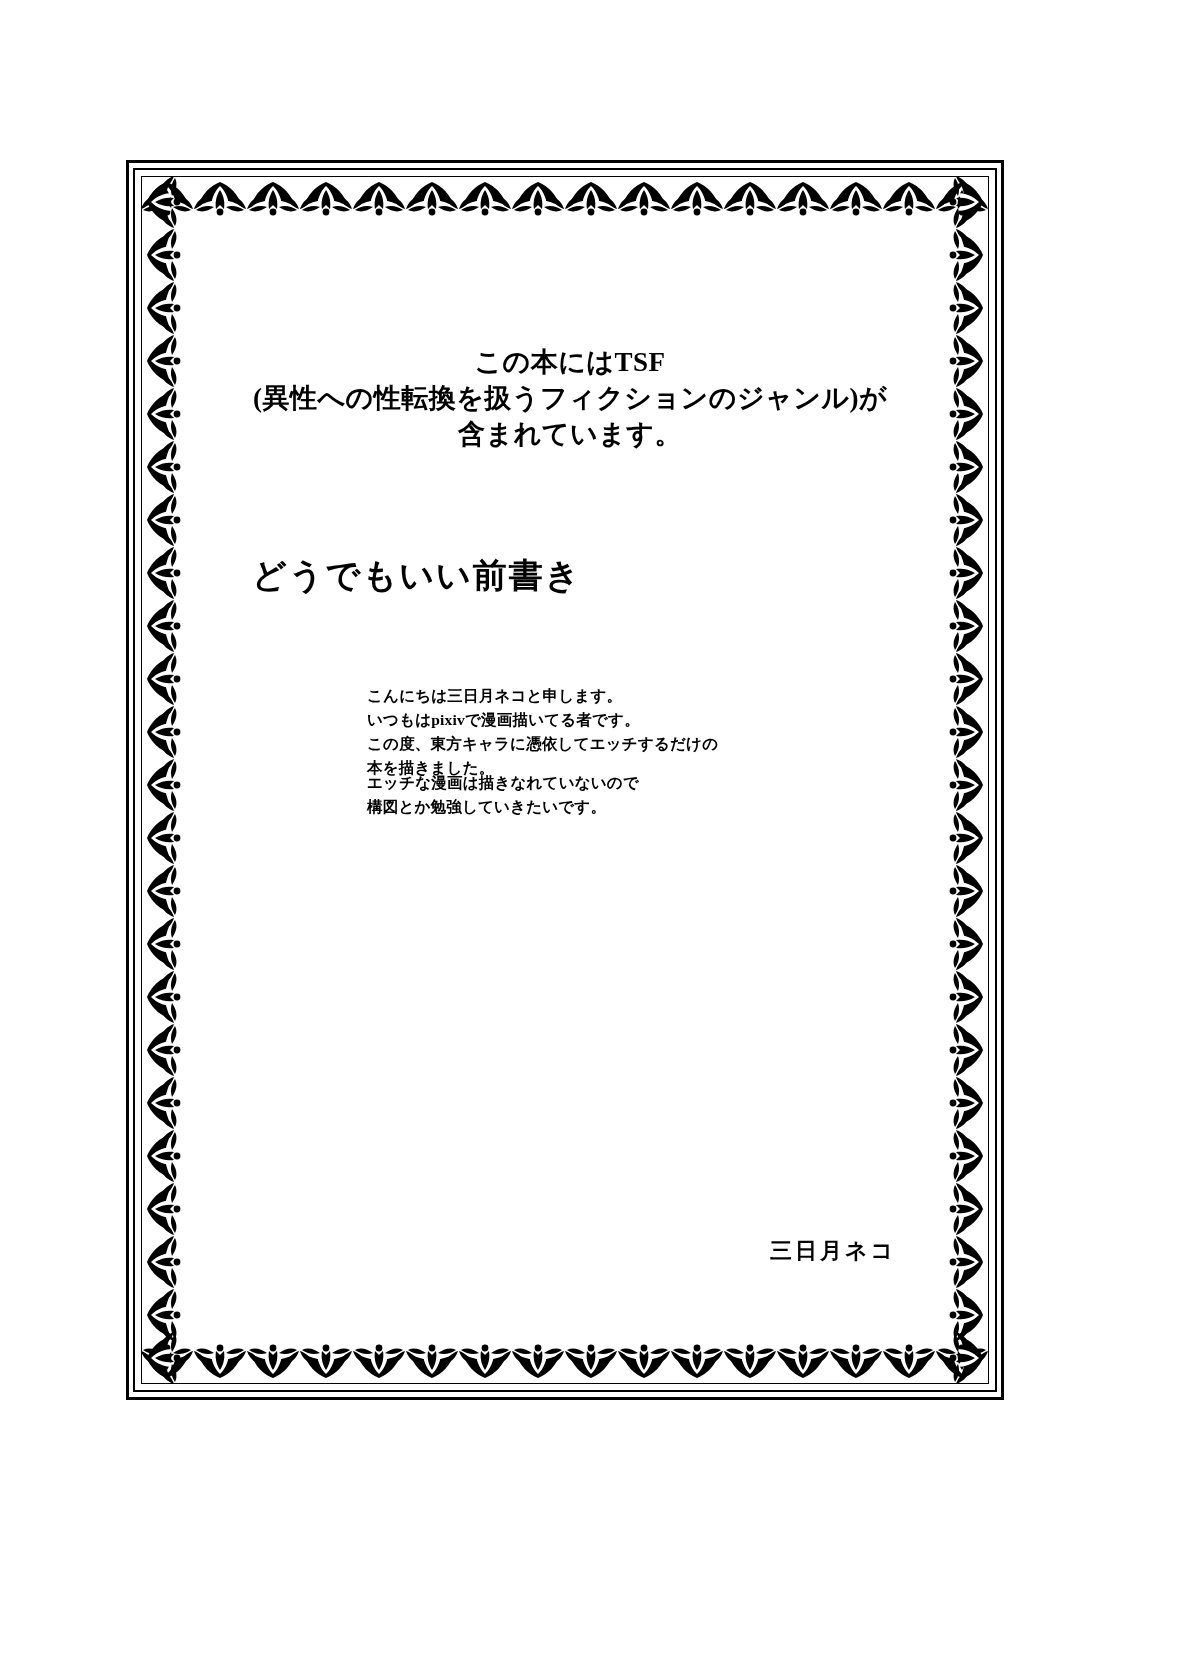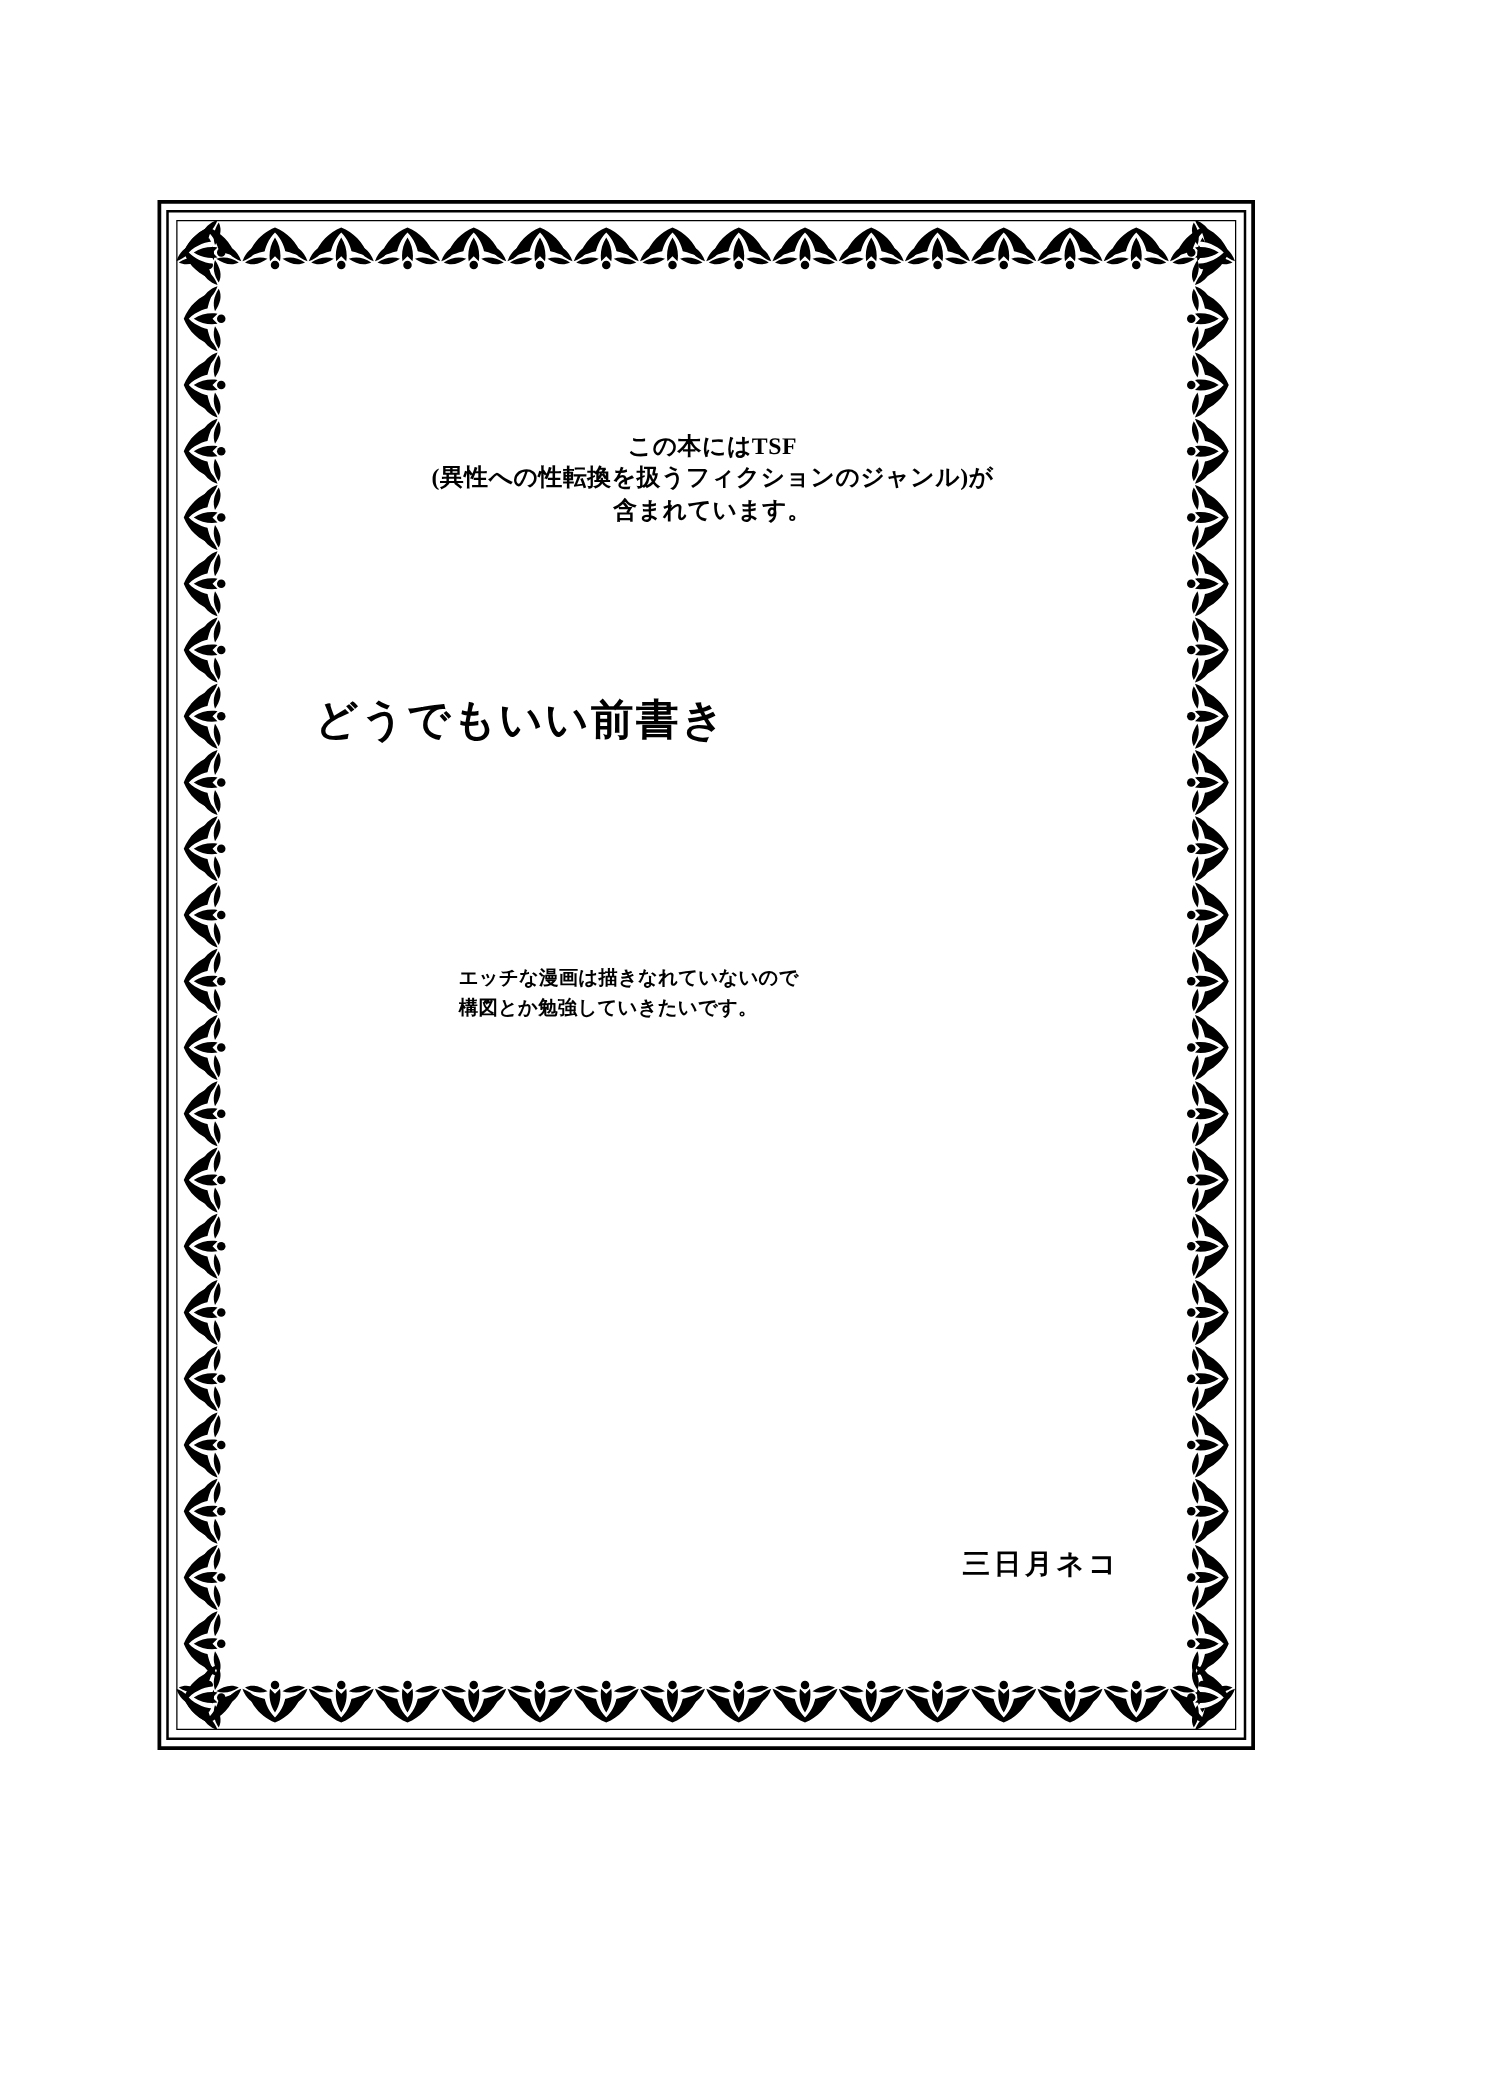--- a/index.html
+++ b/index.html
@@ -88,21 +88,21 @@
 
   
   .notice {
     position: absolute;
     left: 190px;
     top: 345px;
     width: 760px;
     text-align: center;
     font-family: "Liberation Serif", serif;
     font-weight: bold;
-    font-size: 19px;
+    font-size: 27px;
     line-height: 1.33;
     letter-spacing: 0.5px;
     white-space: pre-line;
   }
 
   .section-title {
     position: absolute;
     left: 252px;
     top: 553px;
     font-family: "Liberation Serif", serif;
@@ -296,19 +296,23 @@
       </g>
     </svg>
   </div>
 
   <div class="notice">この本にはTSF
 (異性への性転換を扱うフィクションのジャンル)が
 含まれています。</div>
 
   <div class="section-title">どうでもいい前書き</div>
 
+  <div class="body-block body-1">こんにちは三日月ネコと申します。
+いつもはpixivで漫画描いてる者です。
+この度、東方キャラに憑依してエッチするだけの
+本を描きました。</div>
 
   <div class="body-block body-2">エッチな漫画は描きなれていないので
 構図とか勉強していきたいです。</div>
 
   <div class="signature">三日月ネコ</div>
 
 </div>
 
 </body></html>

